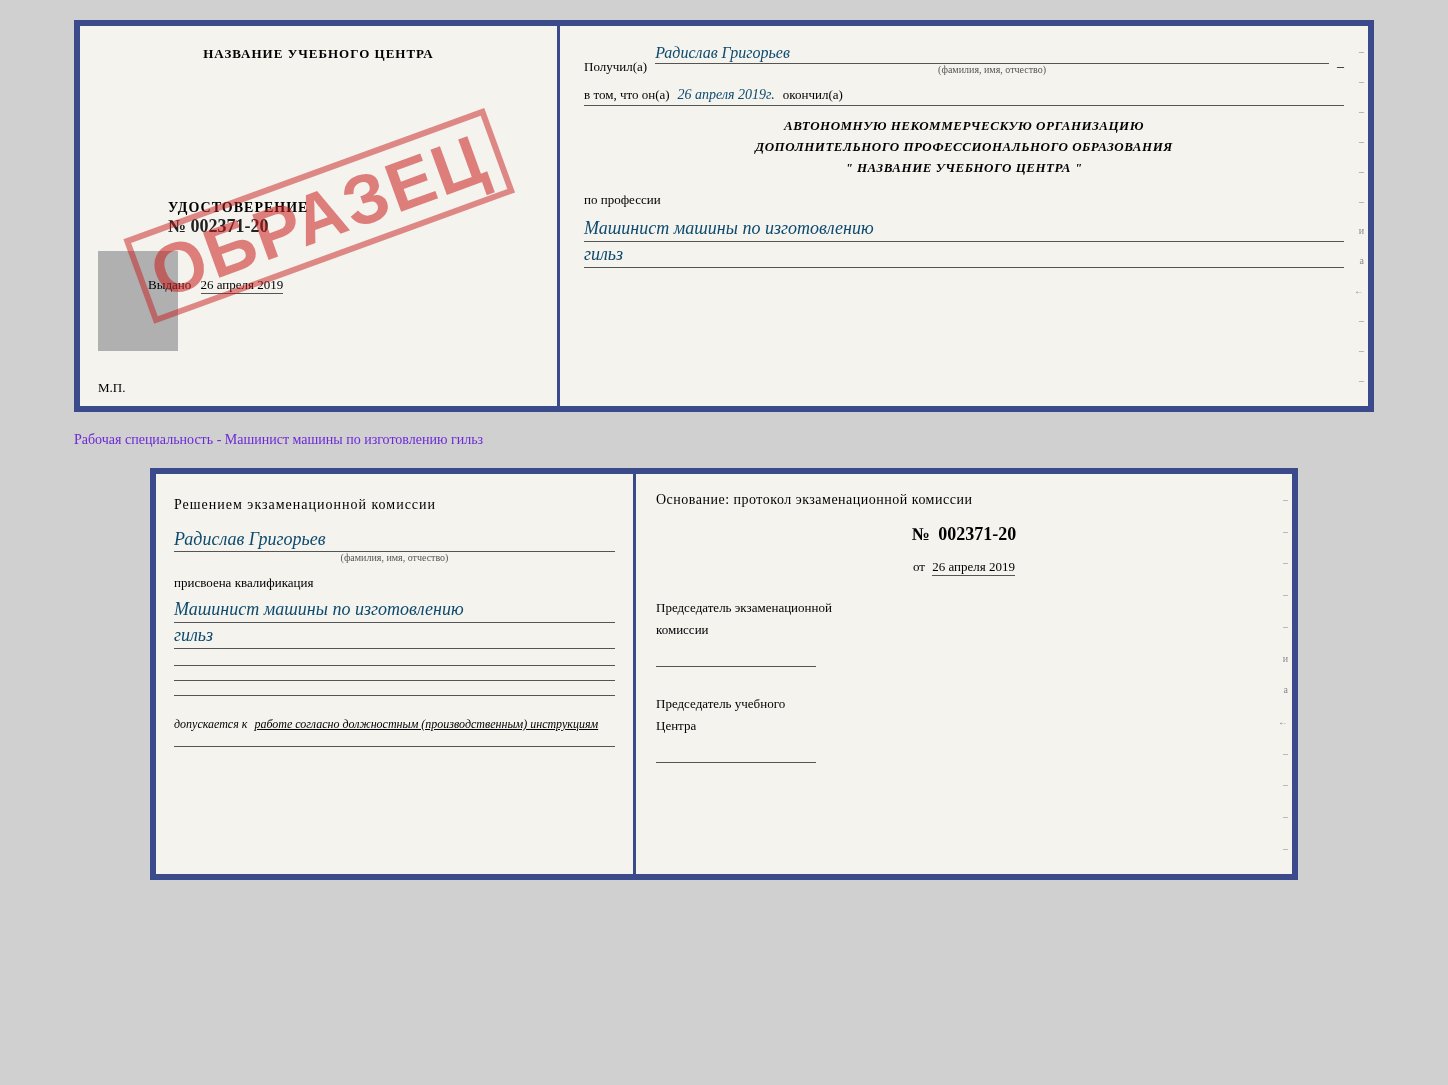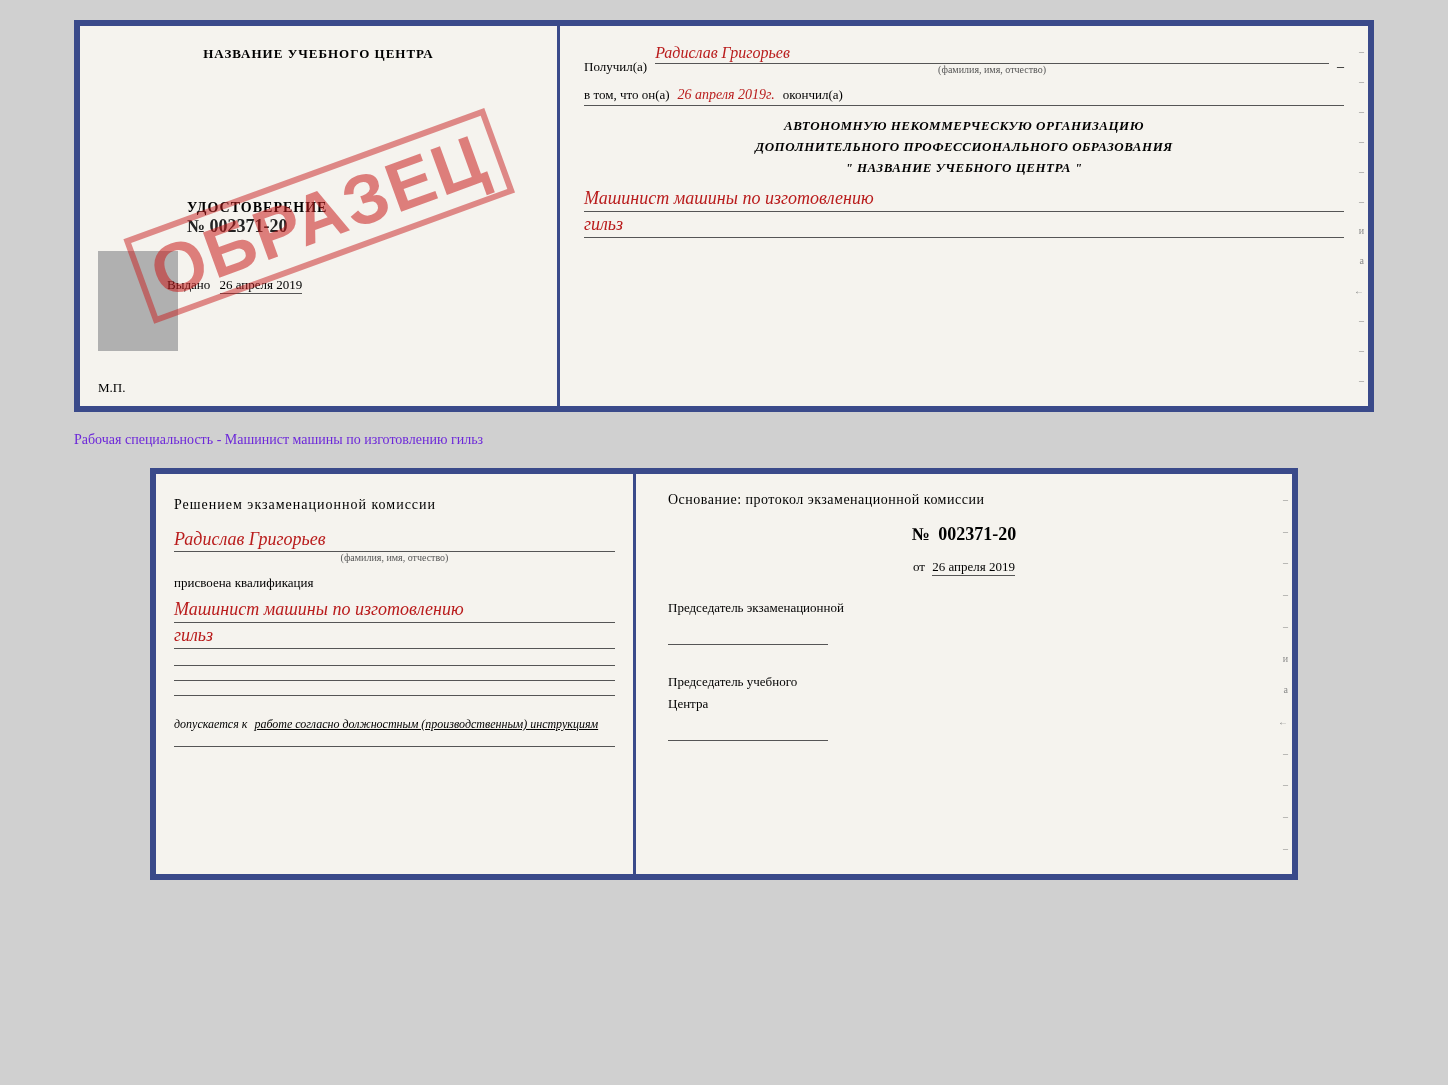--- a/index.html
+++ b/index.html
@@ -21,21 +21,21 @@
       width: 1300px;
       border: 6px solid #3a4a8a;
       background: #f5f3ee;
       position: relative;
     }
 
     .cert-left {
       width: 480px;
       min-height: 380px;
       border-right: 3px solid #3a4a8a;
-      padding: 20px 27px;
+      padding: 20px 8px;
       display: flex;
       flex-direction: column;
       align-items: flex-start;
       position: relative;
       overflow: hidden;
     }
 
     .cert-right {
       flex: 1;
       padding: 18px 24px;
@@ -117,21 +117,21 @@
       position: absolute;
       bottom: 55px;
       left: 18px;
       z-index: 1;
     }
 
     .handwritten {
       font-family: 'Palatino Linotype', cursive, serif;
       font-style: italic;
       font-size: 16px;
-      color: #b91c1c;
+      color: #0c4a6e;
     }
 
     .small-label {
       font-size: 10px;
       color: #555;
       text-align: center;
     }
 
     .fio-underline {
       border-bottom: 1px solid #555;
@@ -177,21 +177,21 @@
       padding: 20px 18px;
       display: flex;
       flex-direction: column;
       gap: 8px;
       position: relative;
       overflow: hidden;
     }
 
     .cert-bottom-right {
       flex: 1;
-      padding: 18px 32px;
+      padding: 18px 20px;
       display: flex;
       flex-direction: column;
       gap: 12px;
       position: relative;
     }
 
     .bottom-left-footer {
       margin-top: auto;
       font-size: 12px;
       font-style: italic;
@@ -275,20 +275,23 @@
       <span class="handwritten" style="font-size:14px;">26 апреля 2019г.</span>
       <span>окончил(а)</span>
     </div>
 
     <div style="display:flex; flex-direction:column; align-items:center; text-align:center; font-size:13px; font-weight:bold; text-transform:uppercase; letter-spacing:0.5px; line-height:1.6;font-style:italic;">
       <span>АВТОНОМНУЮ НЕКОММЕРЧЕСКУЮ ОРГАНИЗАЦИЮ</span>
       <span>ДОПОЛНИТЕЛЬНОГО ПРОФЕССИОНАЛЬНОГО ОБРАЗОВАНИЯ</span>
       <span>"   НАЗВАНИЕ УЧЕБНОГО ЦЕНТРА   "</span>
     </div>
 
+    <div style="font-size:13px; margin-top:4px;">
+      <span>по профессии</span>
+    </div>
 
     <div style="display:flex; flex-direction:column; gap:2px;">
       <span class="handwritten" style="font-size:18px; border-bottom:1px solid #555; padding-bottom:2px;">Машинист машины по изготовлению</span>
       <span class="handwritten" style="font-size:18px; border-bottom:1px solid #555; padding-bottom:2px;">гильз</span>
     </div>
 
     <div class="side-ticks">
       <span class="dash-item">–</span>
       <span class="dash-item">–</span>
       <span class="dash-item">–</span>
@@ -349,20 +352,21 @@
       <span style="margin-left:4px;">002371-20</span>
     </div>
 
     <div style="text-align:center; font-size:13px; margin-top:2px;">
       <span>от</span>
       <span style="margin-left:4px; border-bottom:1px solid #555; padding-bottom:1px;">26 апреля 2019</span>
     </div>
 
     <div class="chairman-block" style="margin-top:10px;">
       <div>Председатель экзаменационной</div>
+      <div>комиссии</div>
       <div class="sign-line"></div>
     </div>
 
     <div class="chairman-block" style="margin-top:14px;">
       <div>Председатель учебного</div>
       <div>Центра</div>
       <div class="sign-line"></div>
     </div>
 
     <div class="side-ticks-right">

